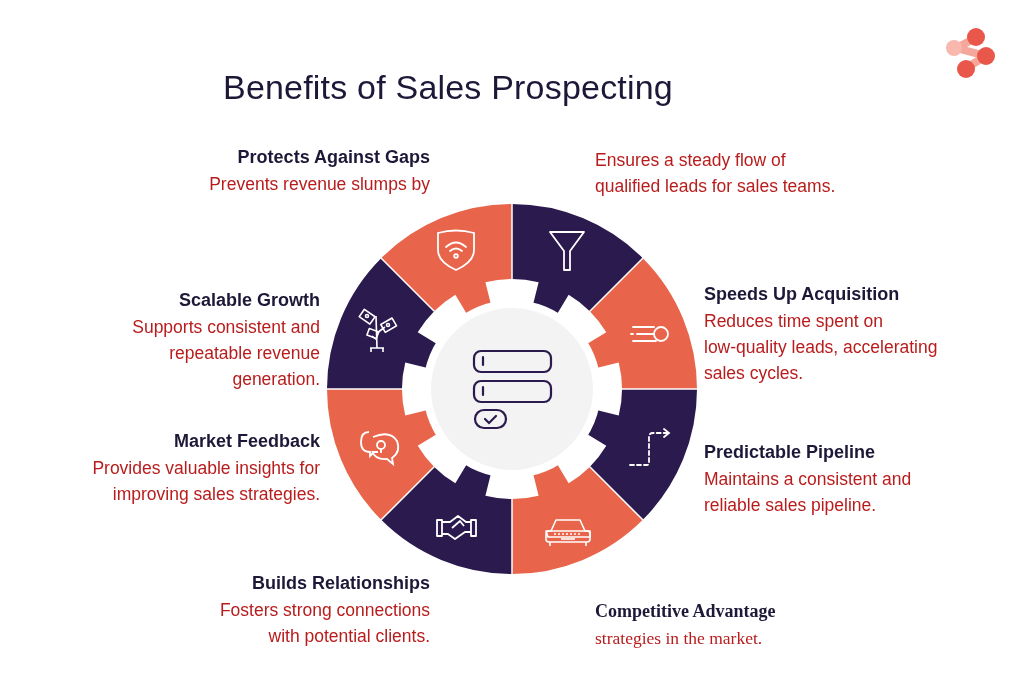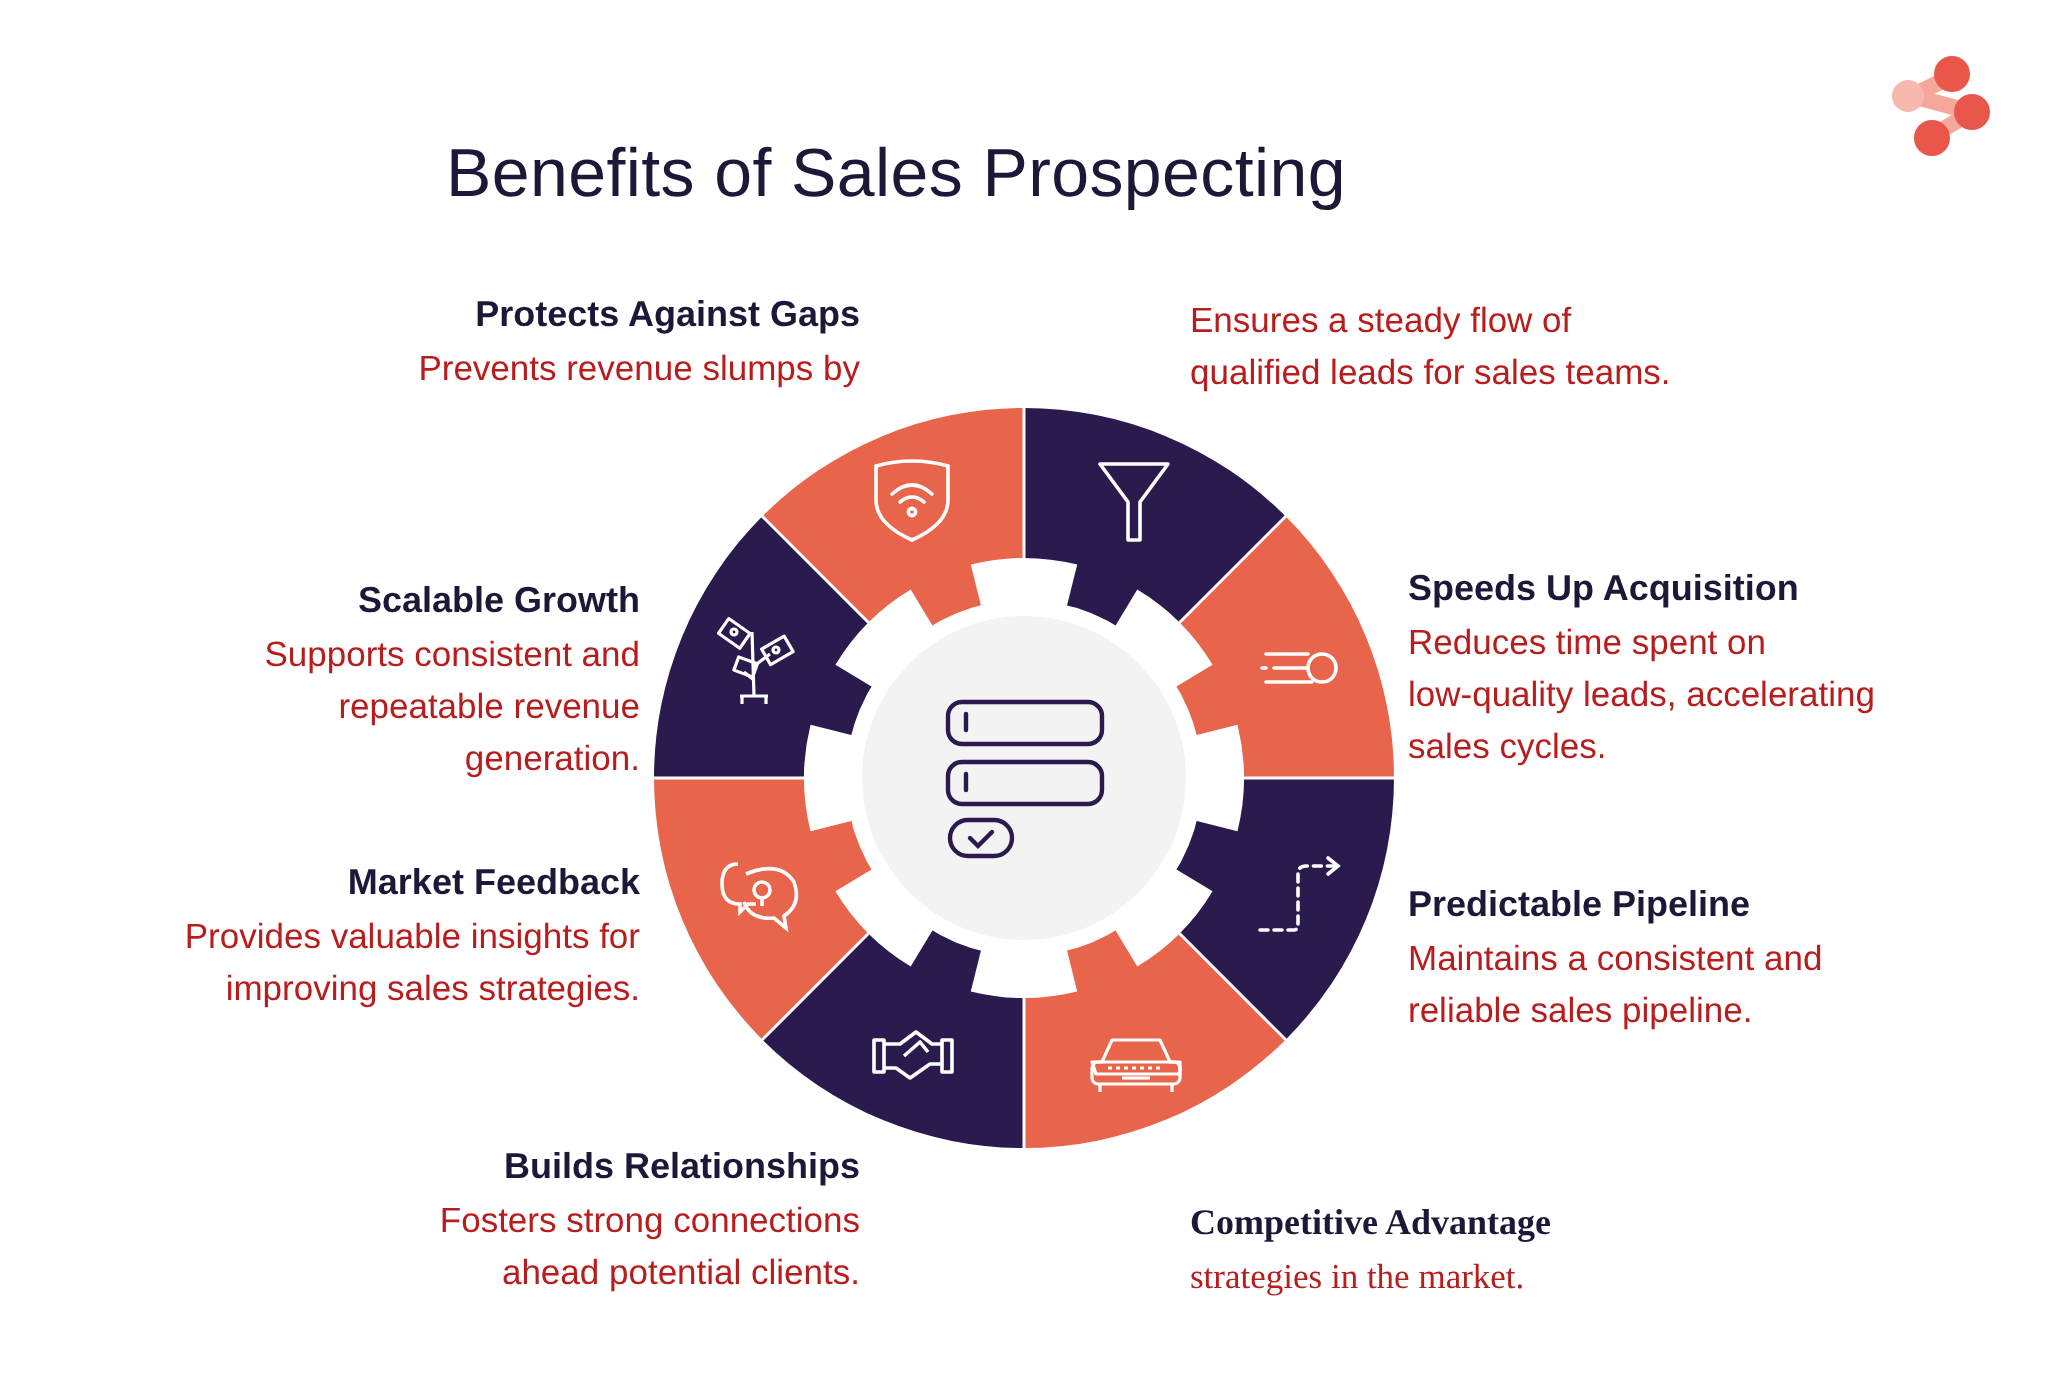--- a/index.html
+++ b/index.html
@@ -162,21 +162,21 @@
   <div class="h">Competitive Advantage</div>
   <div class="d">
     <div>strategies in the market.</div>
   </div>
 </div>
 
 <div class="block right-al" style="left:100px; top:571px;">
   <div class="h">Builds Relationships</div>
   <div class="d">
     <div>Fosters strong connections</div>
-    <div>ahead potential clients.</div>
+    <div>with potential clients.</div>
   </div>
 </div>
 
 <div class="block right-al" style="left:-10px; top:429px;">
   <div class="h">Market Feedback</div>
   <div class="d">
     <div>Provides valuable insights for</div>
     <div>improving sales strategies.</div>
   </div>
 </div>

